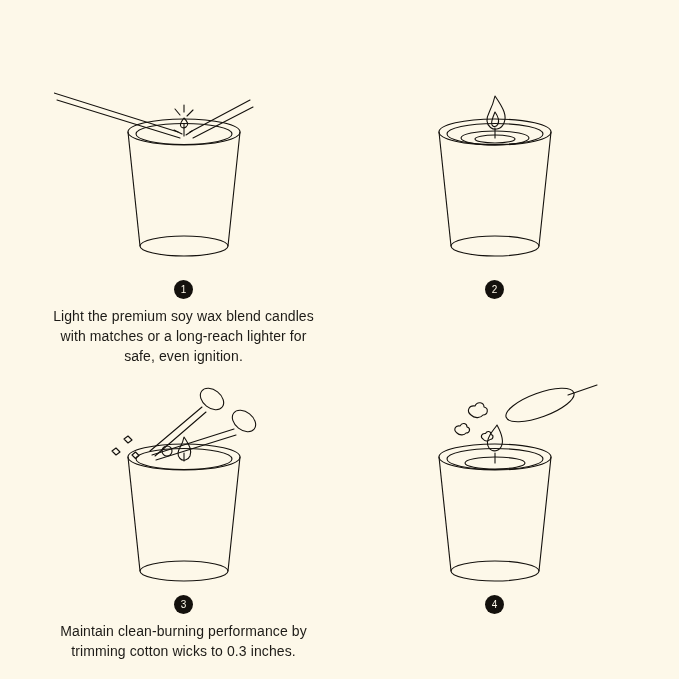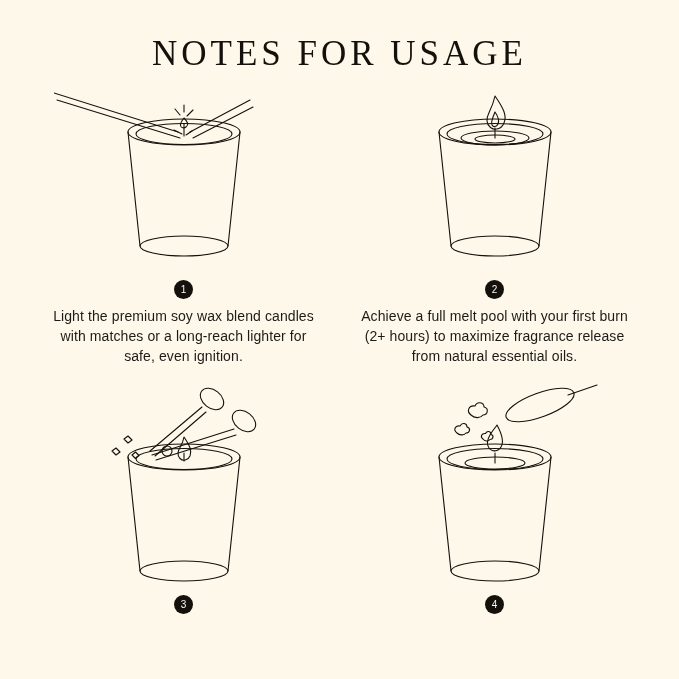--- a/index.html
+++ b/index.html
@@ -83,21 +83,20 @@
   }
   .row2 {
     margin-top: 14px;
   }
 </style>
 </head>
 <body>
 
 <div class="page">
 
-  <div class="title">NOTES FOR USAGE</div>
 
   <div class="grid">
 
     <div class="cell">
       <div class="art">
         <svg width="260" height="190" viewBox="0 0 260 190" fill="none" stroke="#14110d" stroke-width="1.1" stroke-linecap="round" stroke-linejoin="round">
 
           <ellipse cx="130" cy="44" rx="56" ry="13"></ellipse>
           <path d="M74 44 L86 158"></path>
           <path d="M186 44 L174 158"></path>
@@ -137,21 +136,20 @@
           <ellipse cx="130" cy="50" rx="34" ry="7"></ellipse>
           <ellipse cx="130" cy="51" rx="20" ry="4"></ellipse>
 
           <path d="M130 40 L130 50"></path>
 
           <path d="M130 8 c9 13 12 20 9 27 c-2.5 6 -9 8 -13.5 4.5 c-4.5 -3.5 -4 -10 -1 -16 c2 -4 4 -9 5.5 -15.5z"></path>
           <path d="M130 24 c3.5 5 4.5 8.5 3 12 c-1.5 3 -4.5 3.5 -6 1 c-1.5 -2.5 0.5 -7 3 -13z"></path>
         </svg>
       </div>
       <div class="badge">2</div>
-      <div class="caption">Achieve a full melt pool with your first burn (2+ hours) to maximize fragrance release from natural essential oils.</div>
     </div>
 
     <div class="cell row2">
       <div class="art">
         <svg width="260" height="212" viewBox="0 0 260 212" fill="none" stroke="#14110d" stroke-width="1.1" stroke-linecap="round" stroke-linejoin="round">
 
           <ellipse cx="130" cy="76" rx="56" ry="13"></ellipse>
           <path d="M74 76 L86 190"></path>
           <path d="M186 76 L174 190"></path>
           <ellipse cx="130" cy="190" rx="44" ry="10"></ellipse>
@@ -169,20 +167,21 @@
           <path d="M182 54 L102 79"></path>
 
           <circle cx="113" cy="70" r="5"></circle>
 
           <path d="M70 58 l4 -3 l4 4 l-4 3z"></path>
           <path d="M58 70 l4 -3 l4 4 l-4 3z"></path>
           <path d="M78 74 l3.5 -3 l3.5 3.5 l-3.5 3z"></path>
         </svg>
       </div>
       <div class="badge">3</div>
+      <div class="caption">Maintain clean-burning performance by trimming cotton wicks to 0.3 inches.</div>
     </div>
 
     <div class="cell row2">
       <div class="art">
         <svg width="260" height="212" viewBox="0 0 260 212" fill="none" stroke="#14110d" stroke-width="1.1" stroke-linecap="round" stroke-linejoin="round">
 
           <ellipse cx="130" cy="76" rx="56" ry="13"></ellipse>
           <path d="M74 76 L86 190"></path>
           <path d="M186 76 L174 190"></path>
           <ellipse cx="130" cy="190" rx="44" ry="10"></ellipse>

